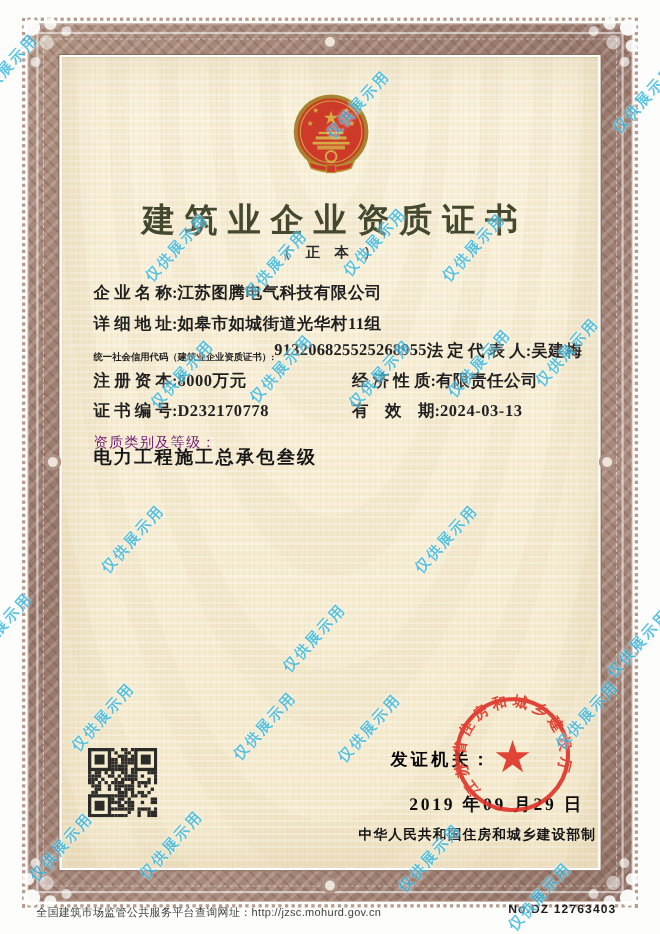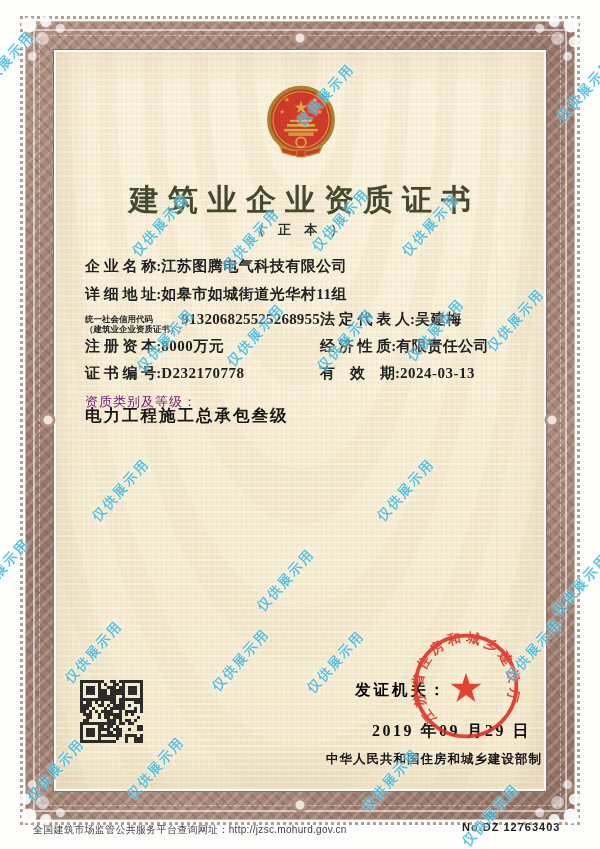--- a/index.html
+++ b/index.html
@@ -64,21 +64,21 @@
   }
   .subtitle{
     left:0;top:221px;width:600px;text-align:center;
     font-size:13px;font-weight:600;color:#2b2b2b;letter-spacing:5px;
   }
   .row{left:85px;width:475px;height:22px;font-size:15px;font-weight:600;color:#1f1f1f;}
   .rcol{position:absolute;left:235px;top:0;}
   .fvalue{letter-spacing:.5px;}
   .credit-row{display:flex;align-items:center;}
   .credit-label{
-    display:inline-flex;flex-direction:column;justify-content:center;
+    display:inline-flex;flex-direction:row;justify-content:center;
     font-size:8.5px;line-height:10px;font-weight:700;letter-spacing:0;margin-top:10px;
   }
   .credit-num{font-size:15px;letter-spacing:.2px;}
   .grade-label{left:85px;top:393px;font-size:13px;font-weight:400;color:#701a75;letter-spacing:1px;}
   .grade-value{left:85px;top:405px;font-size:16.5px;font-weight:700;color:#171717;letter-spacing:2px;}
   .authority{left:355px;top:680px;font-size:15.5px;font-weight:700;color:#000000;letter-spacing:3px;}
   .issue-date{left:372px;top:721px;font-size:16px;font-weight:600;color:#0e0e0e;letter-spacing:2.5px;}
   .maker{left:326px;top:751px;width:210px;text-align:center;font-size:12.5px;font-weight:700;color:#151515;letter-spacing:1px;white-space:nowrap;}
   .qr{left:80px;top:680px;width:63px;height:63px;}
   .seal{left:409px;top:629px;width:114px;height:114px;z-index:25;opacity:.9;}

